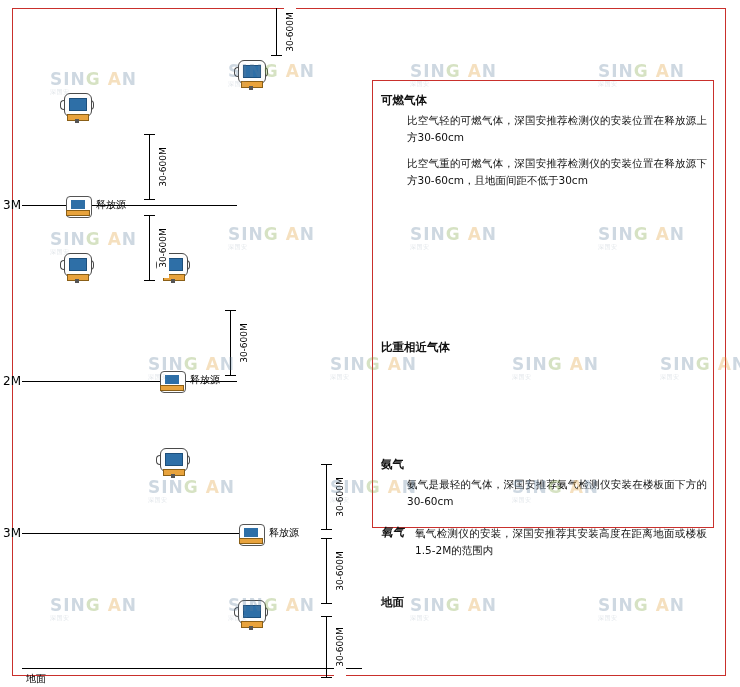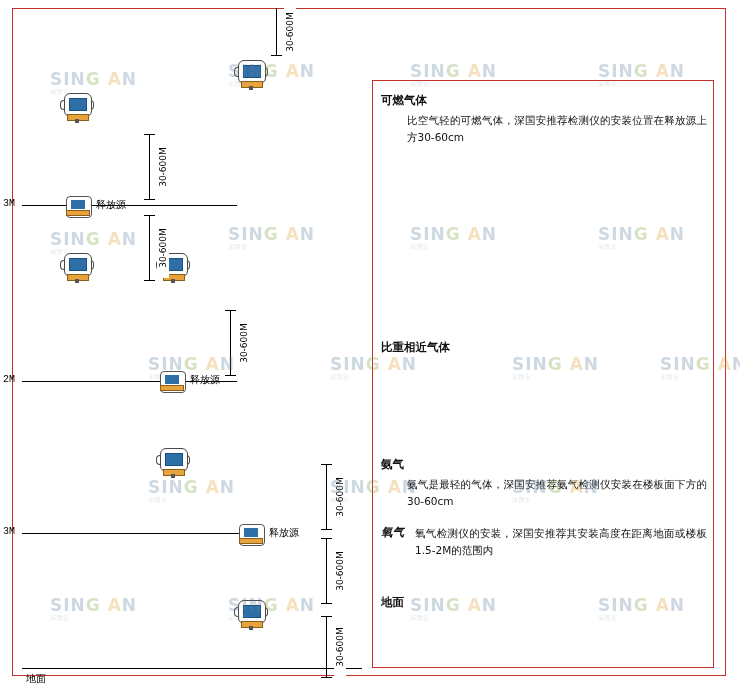--- a/index.html
+++ b/index.html
@@ -13,23 +13,22 @@
   .frame{
     position:absolute;left:12px;top:8px;width:714px;height:668px;
     border:1px solid #c9302c;
     box-sizing:border-box;
   }
   
   .diagram{position:absolute;left:12px;top:8px;width:360px;height:668px;}
   .hline{position:absolute;height:1px;background:#000;}
   .vline{position:absolute;width:1px;background:#000;}
   .lvl-label{
-    position:absolute;font-size:10px;color:#000;font-weight:400;
+    position:absolute;font-size:12px;color:#000;font-weight:400;
     letter-spacing:0;
-    font-family:Liberation Mono, monospace;
   }
   .src-label{position:absolute;font-size:10px;color:#000;}
   .ground-label{position:absolute;font-size:10px;color:#000;}
   
   .dim{
     position:absolute;width:14px;text-align:center;
     font-size:9px;color:#000;
   }
   .dim .bar{position:absolute;left:6px;top:0;width:1px;height:100%;background:#000;}
   .dim .cap{position:absolute;left:1px;width:11px;height:1px;background:#000;}
@@ -75,21 +74,21 @@
   }
   .source .sband{
     position:absolute;left:2px;top:14px;width:24px;height:6px;
     background:#e8a33d;border:1px solid #8a5f17;box-sizing:border-box;
   }
   .source .sscreen{
     position:absolute;left:7px;top:4px;width:14px;height:9px;background:#2e6fa7;
   }
   
   .panel{
-    position:absolute;left:372px;top:80px;width:342px;height:588px;
+    position:absolute;left:372px;top:80px;width:342px;height:448px;
     border:1px solid #c9302c;box-sizing:border-box;background:transparent;
   }
   .sec{position:absolute;left:8px;width:326px;}
   .sec h4{
     margin:0 0 4px 0;font-size:11.5px;font-weight:700;color:#111;
   }
   .sec p{
     margin:0 0 9px 0;font-size:10.5px;line-height:17px;color:#111;
     padding-left:26px;text-align:justify;
   }
@@ -253,20 +252,21 @@
   </div>
 
   <div class="vline" style="left:314px;top:608px;height:62px;"></div>
 </div>
 
 <div class="panel">
 
   <div class="sec" style="top:12px;">
     <h4>可燃气体</h4>
     <p>比空气轻的可燃气体，深国安推荐检测仪的安装位置在释放源上方30-60cm</p>
+    <p>比空气重的可燃气体，深国安推荐检测仪的安装位置在释放源下方30-60cm，且地面间距不低于30cm</p>
   </div>
 
 
   <div class="sec" style="top:259px;">
     <h4>比重相近气体</h4>
   </div>
 
   <div class="sec" style="top:376px;">
     <h4>氨气</h4>
     <p>氨气是最轻的气体，深国安推荐氨气检测仪安装在楼板面下方的30-60cm</p>

